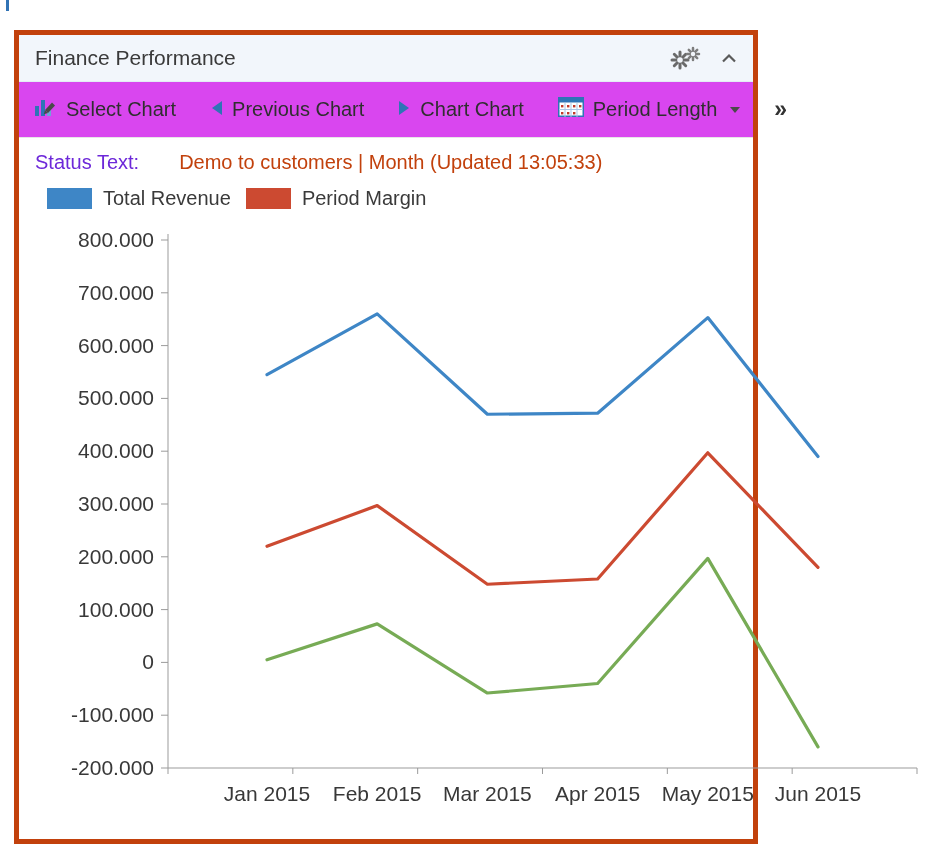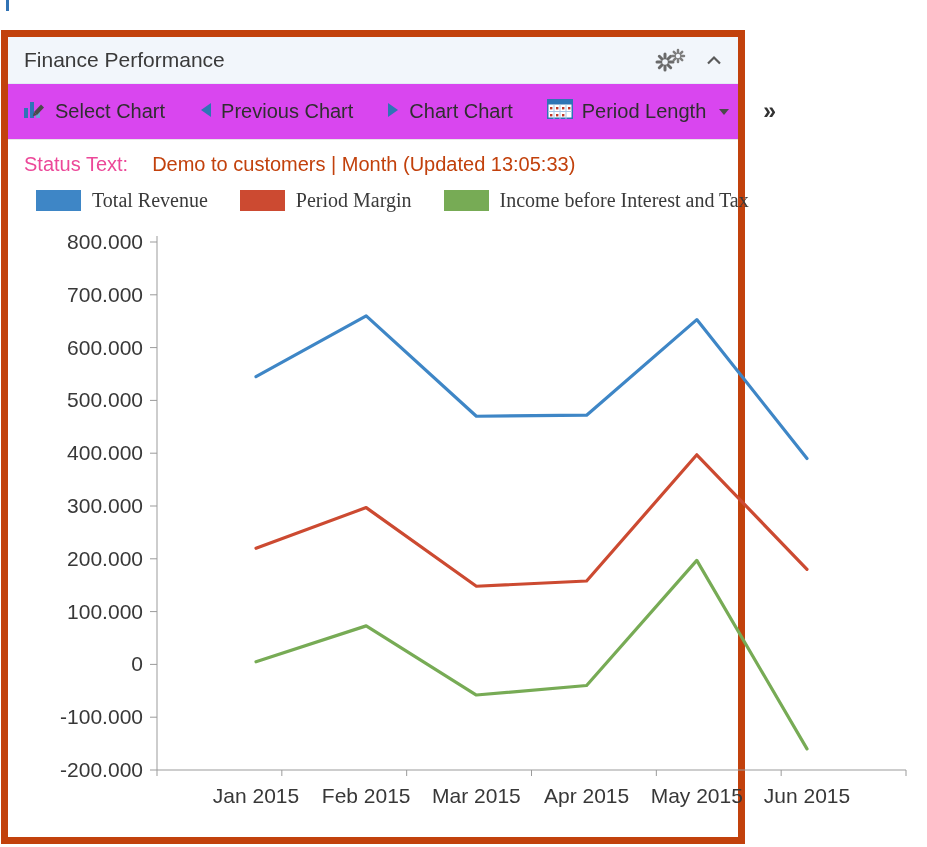--- a/index.html
+++ b/index.html
@@ -1,44 +1,44 @@
 <!DOCTYPE html>
 <html><head>
 <meta charset="utf-8">
 <style>
   * { box-sizing: border-box; margin: 0; padding: 0; }
   html, body { width: 927px; height: 847px; background: #ffffff; overflow: hidden;
     font-family: "Liberation Sans", sans-serif; position: relative; }
 
   .edge-artifact { position: absolute; left: 6px; top: 0; width: 3px; height: 11px; background: #3173b5; }
 
-  .panel { position: absolute; left: 1px; top: 30px; width: 744px; height: 814px;
-    border: 7px solid #c2410c; background: #ffffff; }
+  .panel { position: absolute; left: 14px; top: 30px; width: 744px; height: 814px;
+    border: 5px solid #c2410c; background: #ffffff; }
 
   .titlebar { height: 47px; background: #f2f6fb; border-bottom: 1px solid #e3ecf5;
     display: flex; align-items: center; padding: 0 16px; }
   .title { font-size: 21px; color: #3a3a3a; }
   .titlebar .spacer { flex: 1; }
   .icon-btn { display: flex; align-items: center; justify-content: center; cursor: pointer; }
   .gear-btn { margin-right: 20px; }
 
   .toolbar { height: 56px; display: flex; align-items: center; padding: 0 14px;
     border-bottom: 1px solid #e6e6e6; background: #d946ef; }
   .tb-item { display: flex; align-items: center; gap: 9px; font-size: 20px; color: #2f2f2f;
     margin-right: 34px; cursor: pointer; white-space: nowrap; }
   .tb-caret { margin-left: 4px; display: flex; align-items: center; }
   .overflow-btn { margin-left: auto; margin-right: 2px; font-size: 23px; font-weight: bold;
     color: #333333; cursor: pointer; line-height: 1; }
 
   .statusrow { display: flex; padding: 12px 16px 2px 16px; font-size: 20px; line-height: 24px; }
-  .status-label { color: #ec4899; margin-right: 24px; white-space: nowrap; }
+  .status-label { color: #6d28d9; margin-right: 40px; white-space: nowrap; }
   .status-value { color: #c2410c; font-weight: normal; white-space: nowrap; }
 
-  .legend { display: flex; align-items: center; padding: 10px 16px 6px 28px; gap: 32px;
-    font-size: 20px; color: #3a3a3a; line-height: 24px; font-family: Liberation Serif, serif; }
+  .legend { display: flex; align-items: center; padding: 10px 16px 6px 28px; gap: 15px;
+    font-size: 20px; color: #3a3a3a; line-height: 24px; }
   .legend-item { display: flex; align-items: center; gap: 11px; white-space: nowrap; }
   .swatch { width: 45px; height: 21px; flex: 0 0 auto; }
 
   .chart-wrap { position: relative; width: 911px; }
   svg text { font-family: "Liberation Sans", sans-serif; }
 </style>
 </head>
 <body>
 
 <div class="edge-artifact"></div>
@@ -145,24 +145,20 @@
   </div>
 
   <div class="legend">
     <div class="legend-item">
       <span class="swatch" style="background: rgb(62, 134, 198);"></span>
       <span>Total Revenue</span>
     </div>
     <div class="legend-item">
       <span class="swatch" style="background: rgb(204, 74, 49);"></span>
       <span>Period Margin</span>
-    </div>
-    <div class="legend-item">
-      <span class="swatch" style="background: rgb(119, 171, 85);"></span>
-      <span>Income before Interest and Tax</span>
     </div>
   </div>
 
   <div class="chart-wrap">
     <svg id="chart" width="911" height="625" viewBox="0 0 911 625">
         <line x1="142" y1="24" x2="149" y2="24" stroke="#9b9b9b" stroke-width="1"></line>
         <text x="135" y="31" text-anchor="end" fill="#383838" font-size="21">800.000</text>
         <line x1="142" y1="76.80000000000001" x2="149" y2="76.80000000000001" stroke="#9b9b9b" stroke-width="1"></line>
         <text x="135" y="83.80000000000001" text-anchor="end" fill="#383838" font-size="21">700.000</text>
         <line x1="142" y1="129.60000000000002" x2="149" y2="129.60000000000002" stroke="#9b9b9b" stroke-width="1"></line>

